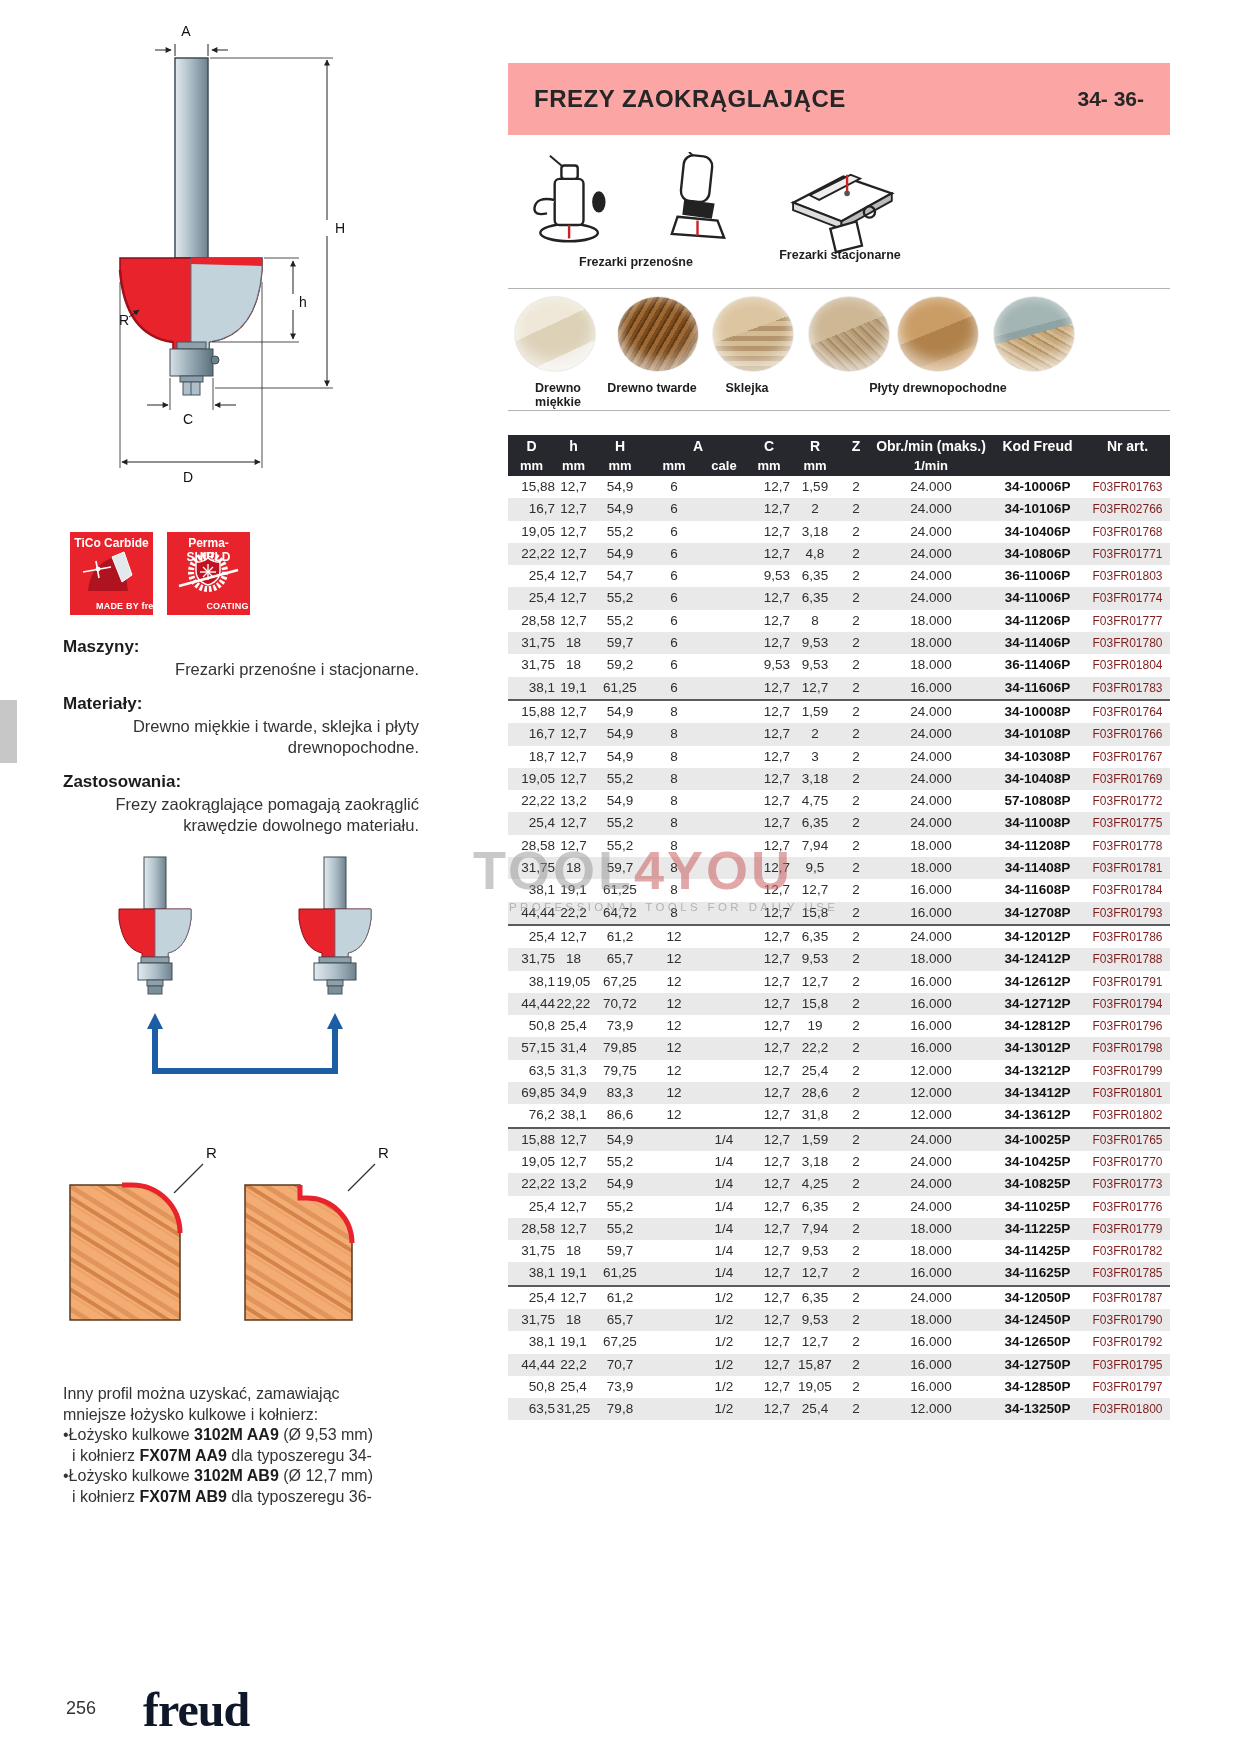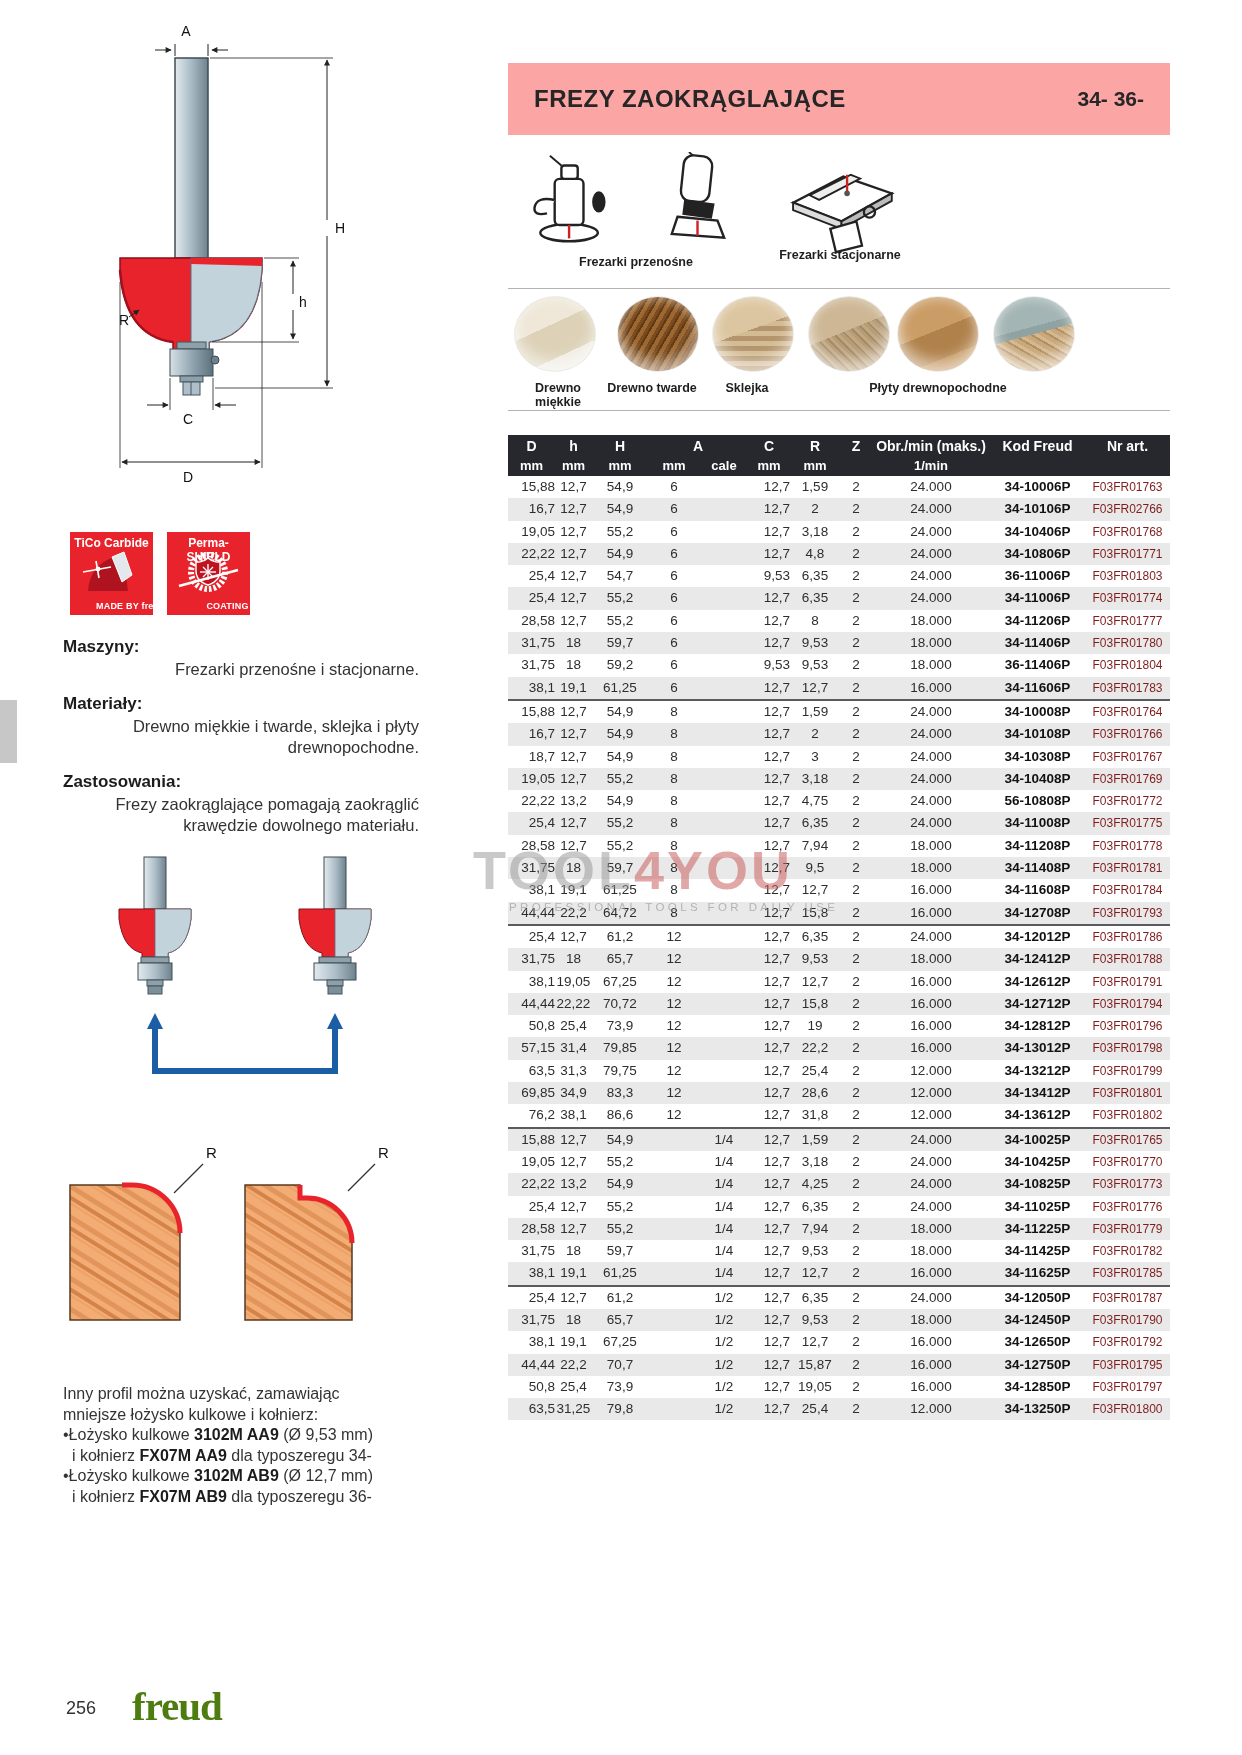--- a/index.html
+++ b/index.html
@@ -62,22 +62,22 @@
 
   .info-block{position:absolute;left:63px;top:636px;width:356px;}
   .info-block h3{margin:0 0 1px 0;font-size:17px;line-height:22px;color:#1c1c1c;}
   .info-block p{margin:0 0 12px 0;font-size:16.5px;line-height:21.5px;color:#333;text-align:right;}
 
   .note{position:absolute;left:63px;top:1384px;width:384px;font-size:16px;line-height:20.5px;color:#333;}
   .note p{margin:0;}
   .note b{color:#1c1c1c;}
 
   .footer-num{position:absolute;left:66px;top:1698px;font-size:18px;color:#333;}
-  .brand{position:absolute;left:132px;top:1682px;font-family:"Liberation Serif",serif;
-         font-weight:bold;font-size:41px;color:#4d7c0f;letter-spacing:-1px;}
+  .brand{position:absolute;left:143px;top:1682px;font-family:"Liberation Serif",serif;
+         font-weight:bold;font-size:48px;color:#0f172a;letter-spacing:-1px;}
 
   svg text{font-family:"Liberation Sans",sans-serif;}
 </style>
 </head>
 <body>
 
 <div class="page">
 
   <div class="edge-tab"></div>
 
@@ -529,21 +529,21 @@
         <tr class="">
           <td class="c0">22,22</td>
           <td class="c1">13,2</td>
           <td class="c2">54,9</td>
           <td class="c3">8</td>
           <td class="c4"></td>
           <td class="c5">12,7</td>
           <td class="c6">4,75</td>
           <td class="c7">2</td>
           <td class="c8">24.000</td>
-          <td class="c9">56-10808P</td>
+          <td class="c9">57-10808P</td>
           <td class="c10">F03FR01772</td>
         </tr>
         <tr class="alt">
           <td class="c0">25,4</td>
           <td class="c1">12,7</td>
           <td class="c2">55,2</td>
           <td class="c3">8</td>
           <td class="c4"></td>
           <td class="c5">12,7</td>
           <td class="c6">6,35</td>

